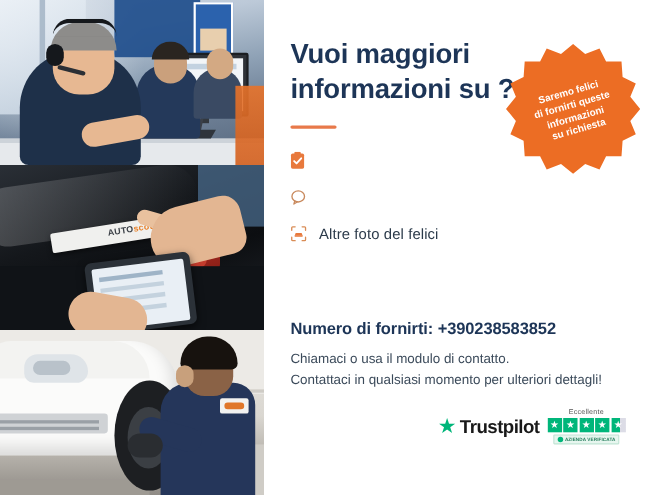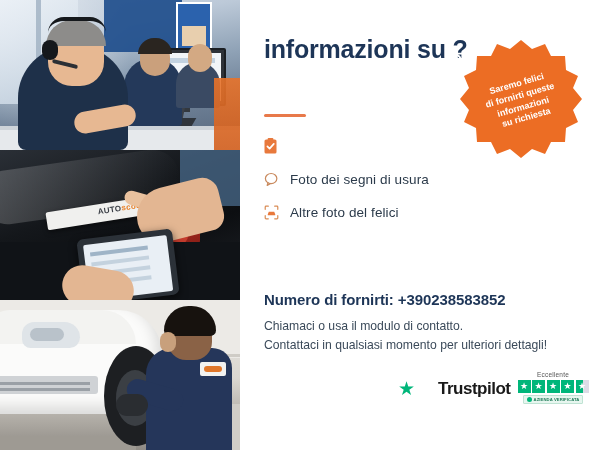--- a/index.html
+++ b/index.html
@@ -120,21 +120,21 @@
   .li .txt{font-size:13.5px;color:#2b3a4a;letter-spacing:.1px;}
 
   
   .phone{position:absolute;left:24px;top:291px;font-size:15px;font-weight:700;color:#1d3557;letter-spacing:-.1px;}
   .sub{position:absolute;left:24px;top:317px;width:300px;font-size:12.2px;line-height:1.55;color:#3b4a5a;}
 
   
   .tp{position:absolute;left:158px;top:371px;display:flex;align-items:flex-end;gap:7px;}
   .tplogo{display:flex;align-items:center;gap:3px;padding-bottom:5px;}
   .tplogo .tpstar{color:#00b67a;font-size:19px;line-height:1;}
-  .tplogo .tpname{font-size:17px;font-weight:700;color:#191919;letter-spacing:-.5px;margin-left:20px;}
+  .tplogo .tpname{font-size:17px;font-weight:700;color:#191919;letter-spacing:-.5px;}
   .tprate{display:flex;flex-direction:column;align-items:center;}
   .tprate .rlabel{font-size:6.5px;color:#555;letter-spacing:.2px;margin-bottom:1.5px;}
   .stars{display:flex;gap:1.5px;}
   .stars i{width:13px;height:13px;background:#00b67a;display:flex;align-items:center;justify-content:center;
       color:#fff;font-size:9px;font-style:normal;line-height:1;}
   .stars i.half{background:linear-gradient(90deg,#00b67a 56%,#dcdce6 56%);}
   .vbadge{margin-top:2px;display:flex;align-items:center;gap:2px;background:#e7f6ef;border:.5px solid #bfe3d3;
       padding:1px 3px;border-radius:1px;}
   .vbadge .vdot{width:5px;height:5px;border-radius:50%;background:#00b67a;flex:none;}
   .vbadge .vtxt{font-size:4.2px;color:#1f7a58;font-weight:700;letter-spacing:.1px;white-space:nowrap;}
@@ -211,20 +211,21 @@
       <div class="mface"></div>
       <div class="marm"></div>
       <div class="glove"></div>
       <div class="badge"></div>
     </div>
   </div>
 
   <div class="panel">
 
     <div class="headline">
+      <div>Vuoi maggiori</div>
       <div>informazioni su ?</div>
     </div>
     <div class="rule"></div>
 
     <div class="badgewrap">
       <svg width="126" height="126" viewBox="0 0 126 126">
         <path d="M63 4 L74 13 L87 8 L93 20 L107 20 L108 34 L120 40 L115 52 L124 63 L115 74 L120 86 L108 92 L107 106 L93 106 L87 118 L74 113 L63 122 L52 113 L39 118 L33 106 L19 106 L18 92 L6 86 L11 74 L2 63 L11 52 L6 40 L18 34 L19 20 L33 20 L39 8 L52 13 Z" fill="#ec6d24"></path>
       </svg>
       <div class="bcont">
         <div class="bico">
@@ -256,21 +257,20 @@
       </div>
 
 
       <div class="li">
         <span class="ico">
           <svg width="15" height="15" viewBox="0 0 16 16" fill="none" stroke="#c98a5e" stroke-width="1.3">
             <ellipse cx="7.6" cy="7" rx="6.1" ry="5.4"></ellipse>
             <path d="M4.2 11.4 L3.4 14.4 L6.6 12.4" stroke-linejoin="round" stroke-linecap="round"></path>
           </svg>
         </span>
-        <span class="txt">Foto dei segni di usura</span>
       </div>
 
       <div class="li">
         <span class="ico">
           <svg width="15" height="15" viewBox="0 0 16 16" fill="none" stroke="#d98c55" stroke-width="1.3" stroke-linecap="round">
             <path d="M1.3 4.6 V2.2 A.9.9 0 0 1 2.2 1.3 H4.6"></path>
             <path d="M11.4 1.3 H13.8 A.9.9 0 0 1 14.7 2.2 V4.6"></path>
             <path d="M14.7 11.4 V13.8 A.9.9 0 0 1 13.8 14.7 H11.4"></path>
             <path d="M4.6 14.7 H2.2 A.9.9 0 0 1 1.3 13.8 V11.4"></path>
             <path d="M4.2 9.6 L5.1 7.2 H10.9 L11.8 9.6 Z" fill="#e8793c" stroke="none"></path>

